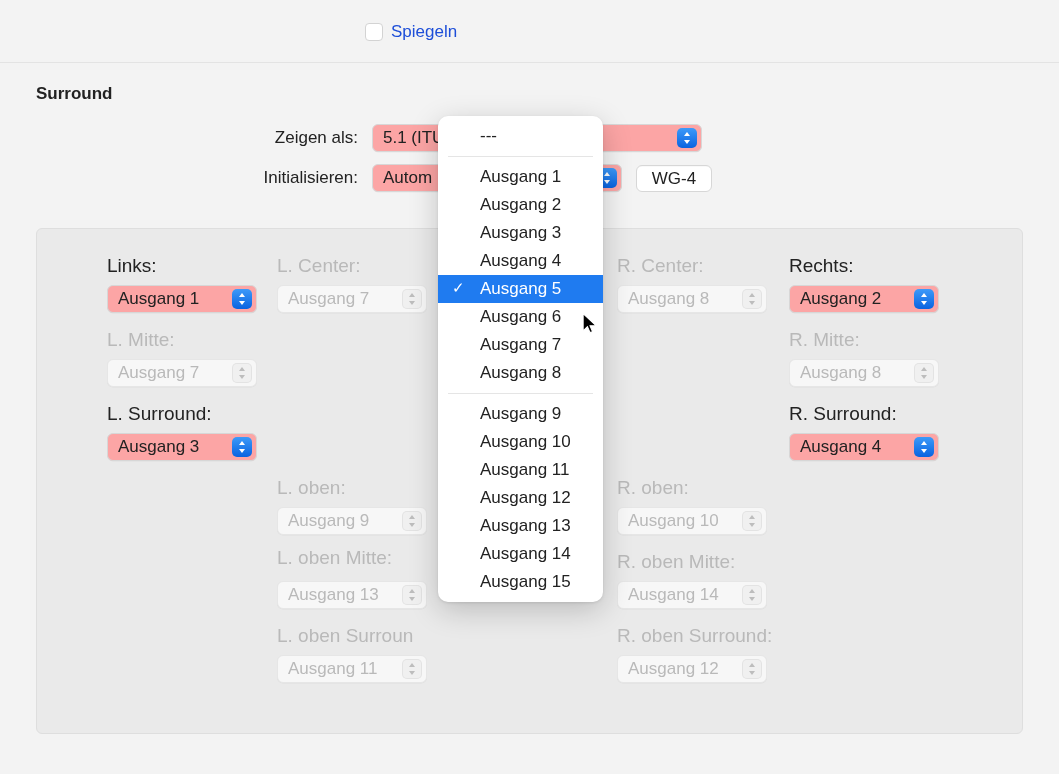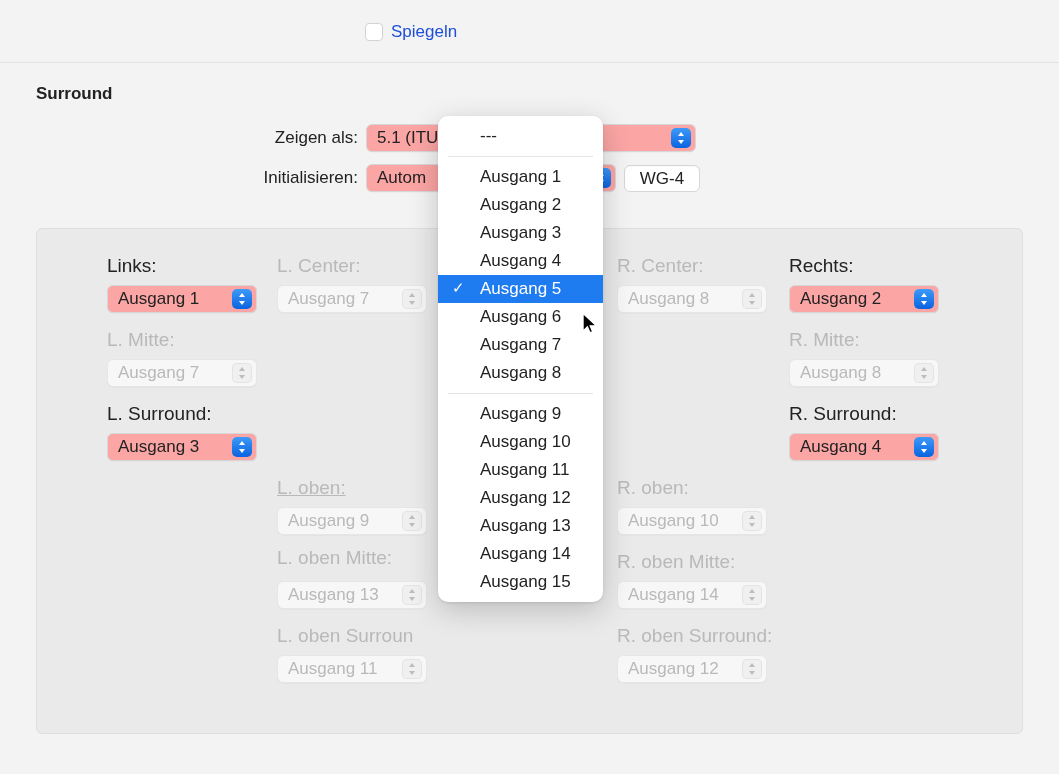--- a/index.html
+++ b/index.html
@@ -44,21 +44,21 @@
     position: absolute;
     top: 84px;
     left: 36px;
     font-weight: 600;
   }
 
   .row {
     position: absolute;
     display: flex;
     align-items: center;
-    gap: 8px;
+    gap: 14px;
   }
   .label-right {
     text-align: right;
     display: inline-block;
   }
 
   
   .select {
     display: inline-flex;
     align-items: center;
@@ -252,21 +252,21 @@
   <span class="ch-label" style="left:752px; top:174px;">R. Surround:</span>
   <div class="select" style="position:absolute; left:70px;  top:204px; width:150px;">
     <span class="text">Ausgang 3</span>
       <span class="handle"></span>
   </div>
   <div class="select" style="position:absolute; left:752px; top:204px; width:150px;">
     <span class="text">Ausgang 4</span>
       <span class="handle"></span>
   </div>
 
-  <span class="ch-label disabled" style="left:240px; top:248px;text-decoration:underline;">L. oben:</span>
+  <span class="ch-label disabled" style="left:240px; top:248px;">L. oben:</span>
   <span class="ch-label disabled" style="left:580px; top:248px;">R. oben:</span>
   <div class="select disabled" style="position:absolute; left:240px;  top:278px; width:150px;">
     <span class="text">Ausgang 9</span>
       <span class="handle"></span>
   </div>
   <div class="select disabled" style="position:absolute; left:580px; top:278px; width:150px;">
     <span class="text">Ausgang 10</span>
       <span class="handle"></span>
   </div>
 

